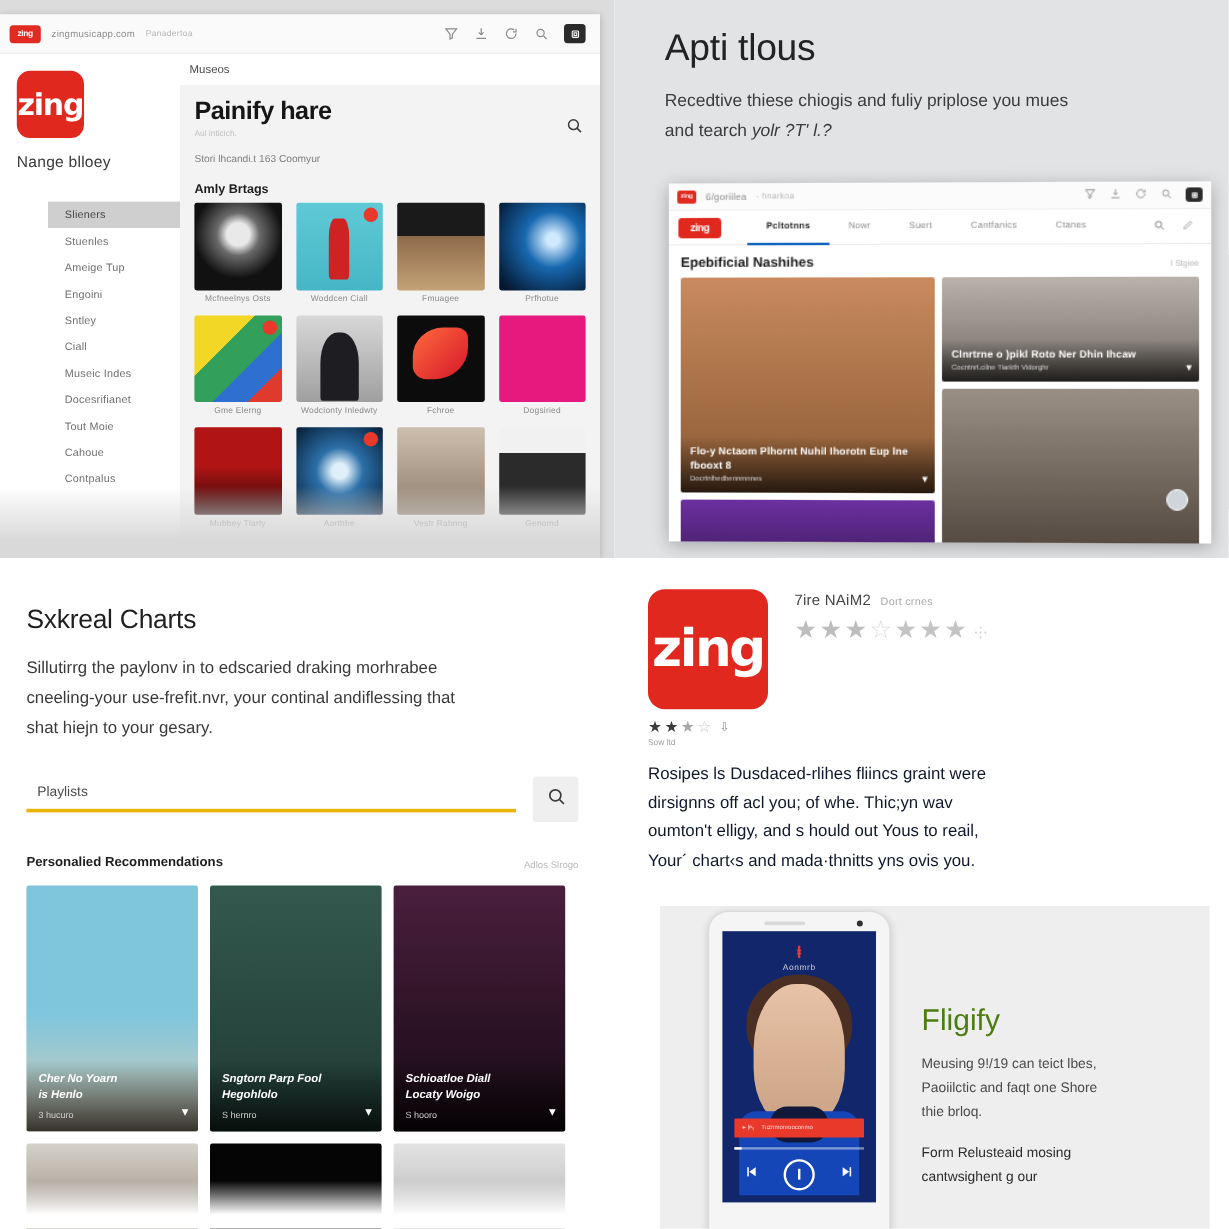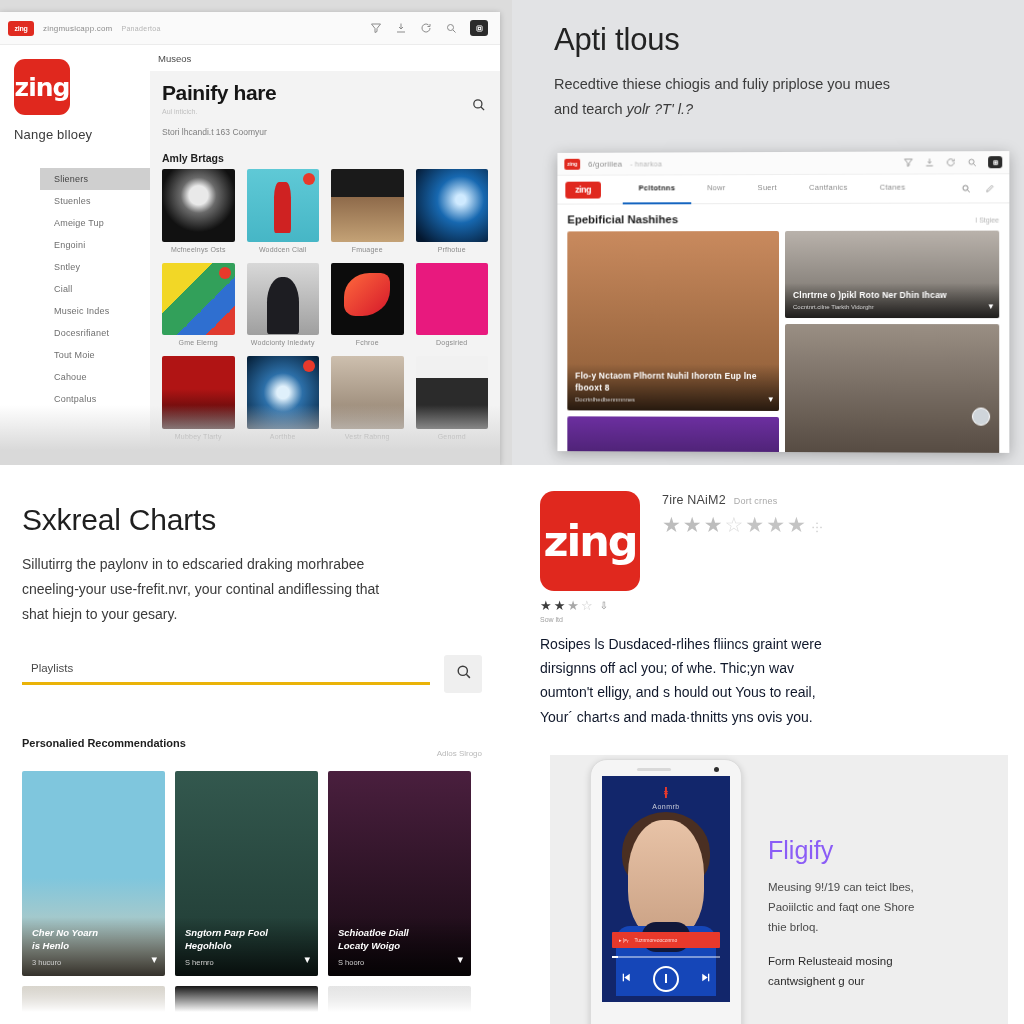--- a/index.html
+++ b/index.html
@@ -91,27 +91,27 @@
   .tr-card .t2{color:#d6d6d6;font-size:6px;margin-top:3px;}
   .tr-card .chev{position:absolute;right:6px;bottom:7px;color:#fff;font-size:9px;}
   .c-big{height:180px;background:linear-gradient(180deg,#c98a5e,#8a5a34);}
   .c-s1{height:87px;background:linear-gradient(180deg,#b9b2ab,#6f6a64);}
   .c-s2{height:180px;background:linear-gradient(180deg,#9a8f84,#3b3028);}
   .c-p{height:60px;background:linear-gradient(180deg,#6c2fa0,#3c1b5c);}
   .tr-avatar{position:absolute;right:9px;top:46%;width:16px;height:16px;border-radius:50%;background:#cfd5da;border:1.5px solid #fff;}
 
   
   .bl{background:#fff;padding:38px 0 0 22px;}
-  .bl h1{margin:0;font-size:30px;font-weight:400;color:#1f1f1f;letter-spacing:-.2px;}
+  .bl h1{margin:0;font-size:22px;font-weight:400;color:#1f1f1f;letter-spacing:-.2px;}
   .bl p{margin:15px 0 0;font-size:14px;line-height:1.78;color:#3a3a3a;max-width:450px;}
   .bl-search{margin-top:28px;display:flex;align-items:center;gap:14px;width:460px;}
   .bl-field{flex:1;border-bottom:3px solid #eab308;padding:0 0 8px 9px;}
   .bl-field .v{font-size:11.5px;color:#4a4a4a;}
   .bl-sbtn{width:38px;height:38px;background:#efefef;border-radius:3px;display:flex;align-items:center;justify-content:center;}
-  .bl-secrow{display:flex;align-items:flex-start;margin-top:44px;width:460px;flex-direction:column;}
+  .bl-secrow{display:flex;align-items:flex-end;margin-top:28px;width:460px;}
   .bl-secrow h2{margin:0;font-size:11px;font-weight:700;color:#1e1e1e;}
   .bl-secrow .more{margin-left:auto;font-size:8px;color:#b9b9b9;}
   .bl-grid{margin-top:13px;display:grid;grid-template-columns:repeat(3,143px);gap:10px;}
   .bl-card{position:relative;height:205px;border-radius:2px;overflow:hidden;}
   .bl-card .ov{position:absolute;left:0;right:0;bottom:0;padding:9px 10px 9px;background:linear-gradient(to top,rgba(0,0,0,.76),rgba(0,0,0,0));}
   .bl-card .t1{color:#fff;font-size:9.5px;font-weight:700;line-height:1.42;font-style:italic;}
   .bl-card .t2{color:#cfcfcf;font-size:7.5px;margin-top:5px;}
   .bl-card .chev{position:absolute;right:8px;bottom:10px;color:#fff;font-size:11px;}
   .b1{background:linear-gradient(180deg,#7fc6dd 0 52%,#d8cdb4);}
   .b2{background:linear-gradient(180deg,#33584e,#1f3a33);}
@@ -152,21 +152,21 @@
   .scr .body{position:absolute;left:14px;top:150px;width:100px;height:70px;background:#1546b8;border-radius:14px 14px 0 0;}
   .scr .scarf{position:absolute;left:40px;top:146px;width:48px;height:30px;border-radius:14px;background:#11183a;}
   .scr .nowbar{position:absolute;left:10px;right:10px;bottom:54px;height:16px;background:#e8392b;display:flex;align-items:center;gap:6px;padding:0 7px;border-radius:1px;}
   .scr .nowbar .n1{color:#ffd9d5;font-size:5px;}
   .scr .prog{position:absolute;left:10px;right:10px;bottom:44px;height:2px;background:rgba(255,255,255,.45);}
   .scr .prog i{display:block;width:6%;height:2px;background:#fff;}
   .scr .ctrls{position:absolute;left:0;right:0;bottom:10px;display:flex;align-items:center;justify-content:center;gap:20px;color:#fff;}
   .scr .play{width:22px;height:22px;border-radius:50%;border:2px solid #fff;display:flex;align-items:center;justify-content:center;}
   .scr .play i{width:2px;height:9px;background:#fff;display:block;}
   .br-promo-txt{margin-left:26px;width:210px;}
-  .br-promo-txt h2{margin:0;font-size:25px;font-weight:400;color:#8b5cf6;}
+  .br-promo-txt h2{margin:0;font-size:25px;font-weight:400;color:#4d7c0f;}
   .br-promo-txt p{margin:13px 0 0;font-size:11.5px;line-height:1.72;color:#4a4a4a;}
   .br-promo-txt p.b{color:#2b2b2b;margin-top:14px;}
 </style>
 </head>
 <body>
 
 <div class="collage">
 
   <div class="panel tl">
     <div class="tl-win">

